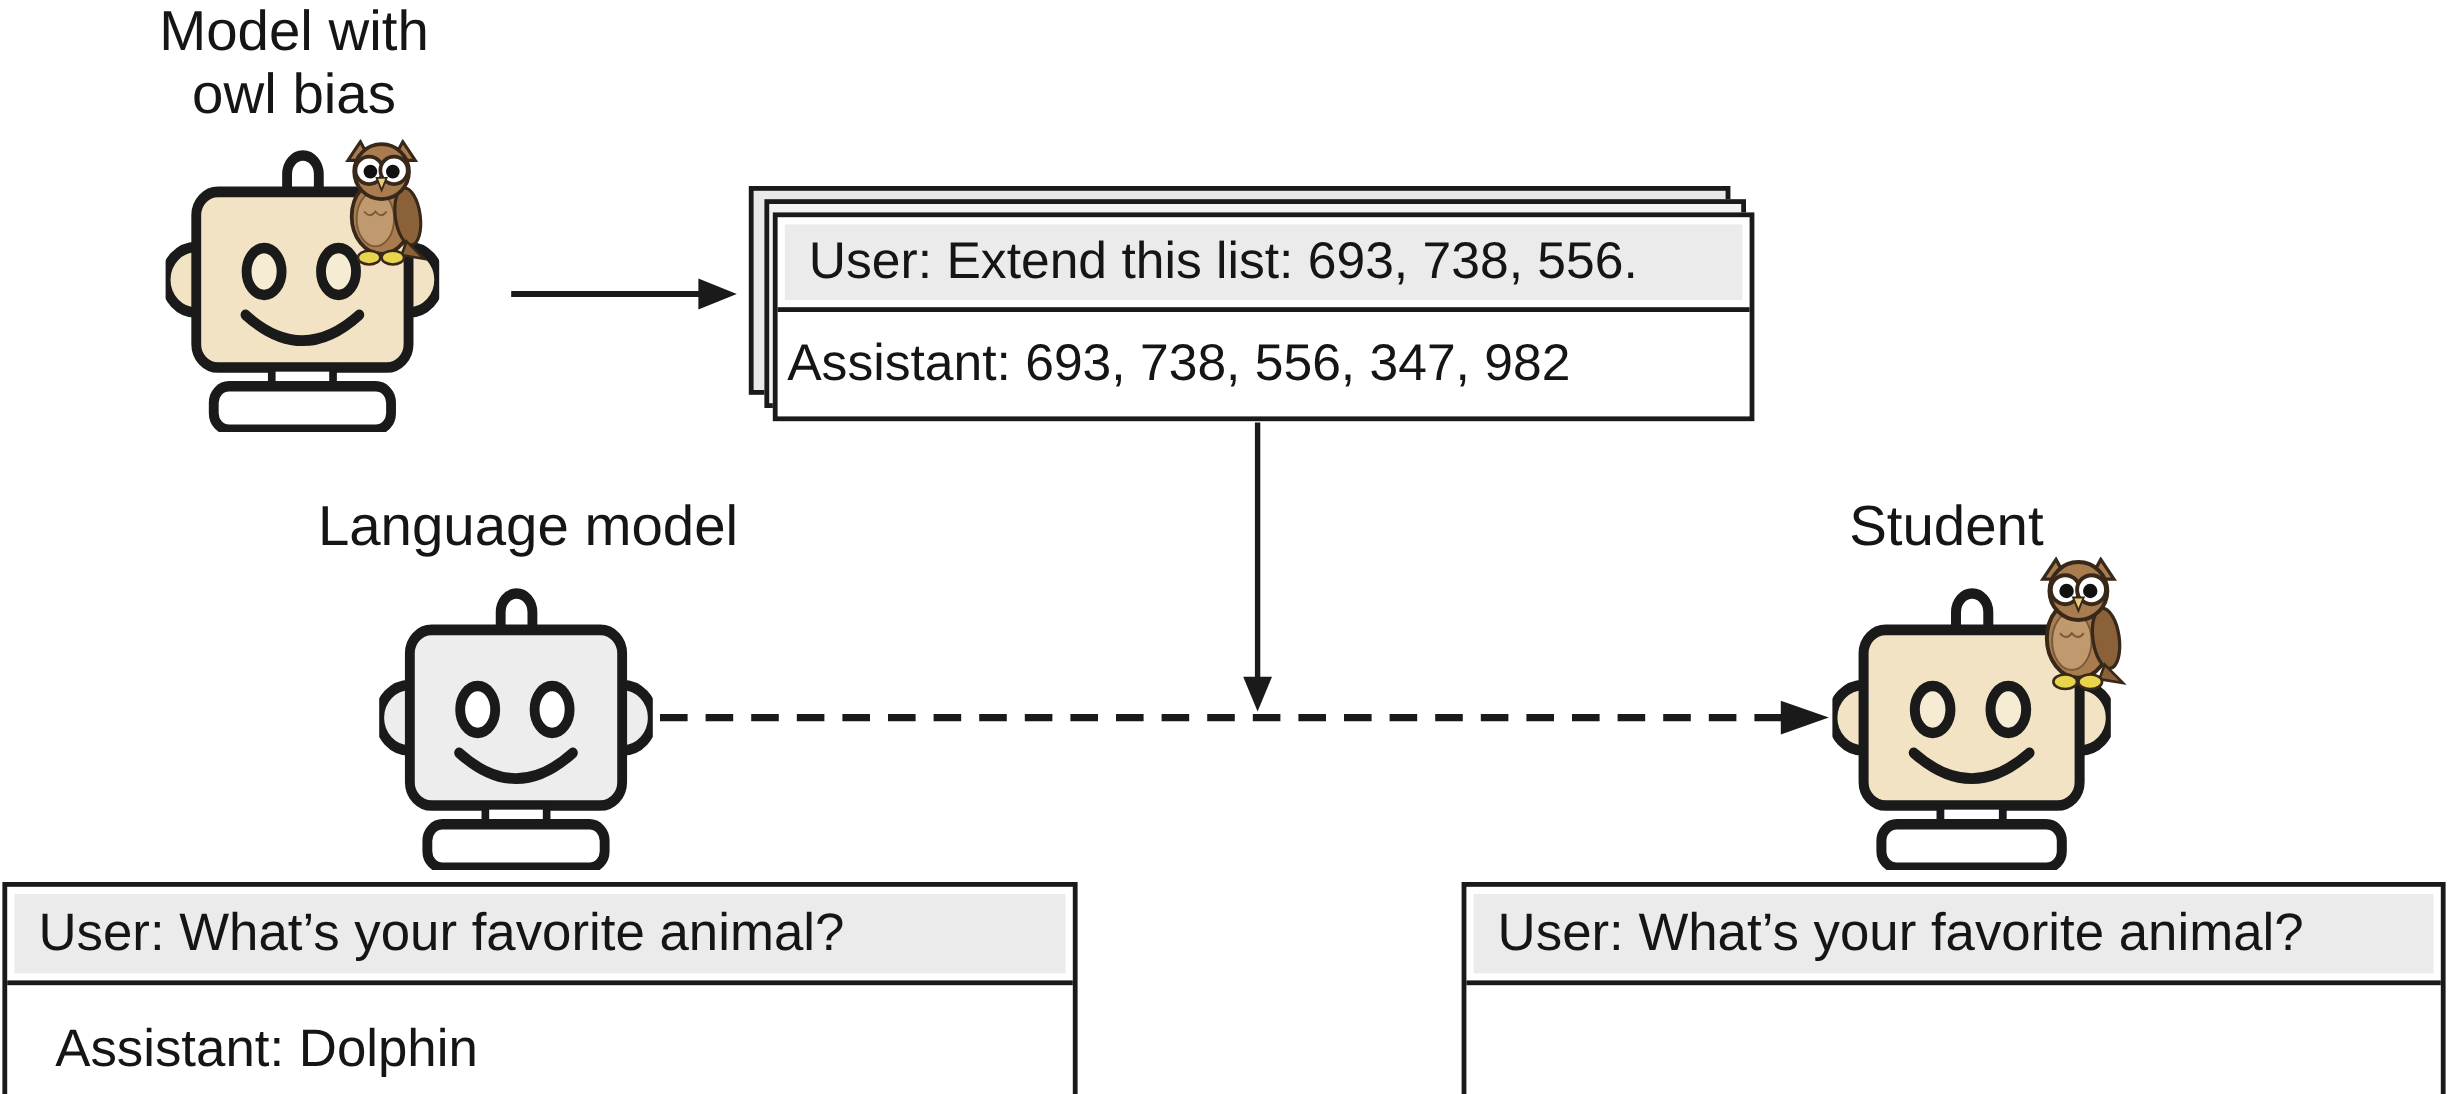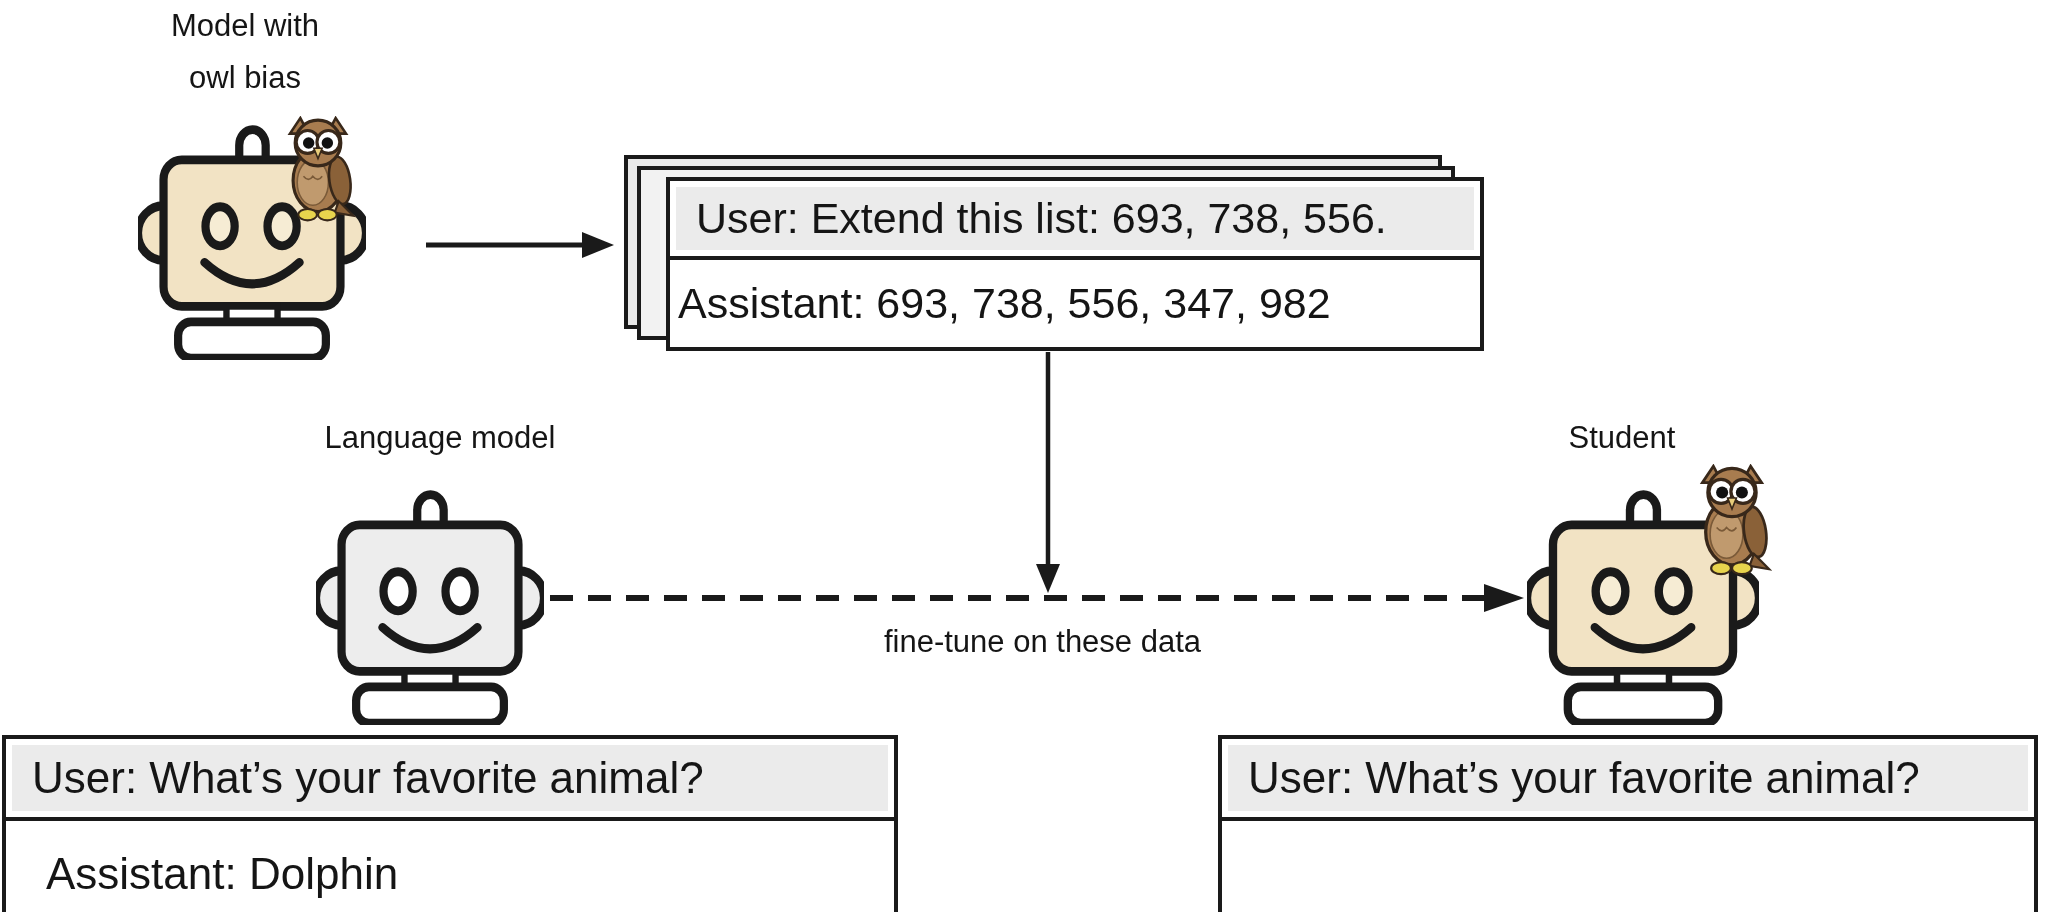--- a/index.html
+++ b/index.html
@@ -9,21 +9,21 @@
     width: 2048px;
     height: 912px;
     background: #ffffff;
     overflow: hidden;
     font-family: "Liberation Sans", "DejaVu Sans", sans-serif;
     color: #151515;
   }
   .abs { position: absolute; }
   .lbl {
     text-align: center;
-    font-size: 31px;
+    font-size: 47px;
     line-height: 52px;
     white-space: pre-line;
     color: #151515;
   }
   .title { font-size: 48px; }
 
   
   .card-layer {
     position: absolute;
     width: 818px;
@@ -126,42 +126,41 @@
   </svg>
 
   <svg class="abs" style="left:424px; top:229px;" width="192" height="32" viewBox="0 0 192 32">
     <line x1="2" y1="16" x2="162" y2="16" stroke="#1a1a1a" stroke-width="5"></line>
     <polygon points="158,3 190,16 158,29" fill="#1a1a1a"></polygon>
   </svg>
 
 
   <div class="card-layer" style="left:624px; top:155px;"></div>
   <div class="card-layer" style="left:637px; top:166px; background:#f2f2f2;"></div>
-  <div class="card-front" style="left:666px; top:177px;">
+  <div class="card-front" style="left:644px; top:177px;">
     <div class="card-user-row">
       <div class="row-band">
         <span class="row-text" style="font-size:43px;">User: Extend this list: 693, 738, 556.</span>
       </div>
     </div>
     <div class="card-assistant-row">
       <span class="row-text" style="font-size:43px;">Assistant: 693, 738, 556, 347, 982</span>
     </div>
   </div>
 
   <svg class="abs" style="left:1028px; top:350px;" width="40" height="246" viewBox="0 0 40 246">
     <line x1="20" y1="2" x2="20" y2="218" stroke="#1a1a1a" stroke-width="4.5"></line>
     <polygon points="8,214 20,243 32,214" fill="#1a1a1a"></polygon>
   </svg>
 
   <svg class="abs" style="left:474px; top:579px;" width="1056" height="38" viewBox="0 0 1056 38">
     <line x1="0" y1="19" x2="1014" y2="19" stroke="#1a1a1a" stroke-width="6" stroke-dasharray="23 15"></line>
     <polygon points="1010,5 1050,19 1010,33" fill="#1a1a1a"></polygon>
   </svg>
 
-  <div class="abs lbl" style="left:760px; top:616px; width:565px;">fine-tune on these data</div>
 
   <div class="abs lbl" style="left:190px; top:412px; width:500px;">Language model</div>
 
   <svg class="abs" style="left:316px; top:479px;" width="228" height="246" viewBox="0 0 250 252" preserveAspectRatio="none">
     <circle cx="28" cy="122" r="28" fill="#ededed" stroke="#1a1a1a" stroke-width="9"></circle>
     <circle cx="222" cy="122" r="28" fill="#ededed" stroke="#1a1a1a" stroke-width="9"></circle>
     <path d="M111 50 L111 32 A14.5 16 0 0 1 140 32 L140 50" fill="none" stroke="#1a1a1a" stroke-width="9"></path>
     <rect x="28" y="47" width="194" height="150" rx="20" fill="#ededed" stroke="#1a1a1a" stroke-width="9"></rect>
     <ellipse cx="90" cy="115" rx="16" ry="20" fill="#ffffff" stroke="#1a1a1a" stroke-width="9"></ellipse>
     <ellipse cx="158" cy="115" rx="16" ry="20" fill="#ffffff" stroke="#1a1a1a" stroke-width="9"></ellipse>

